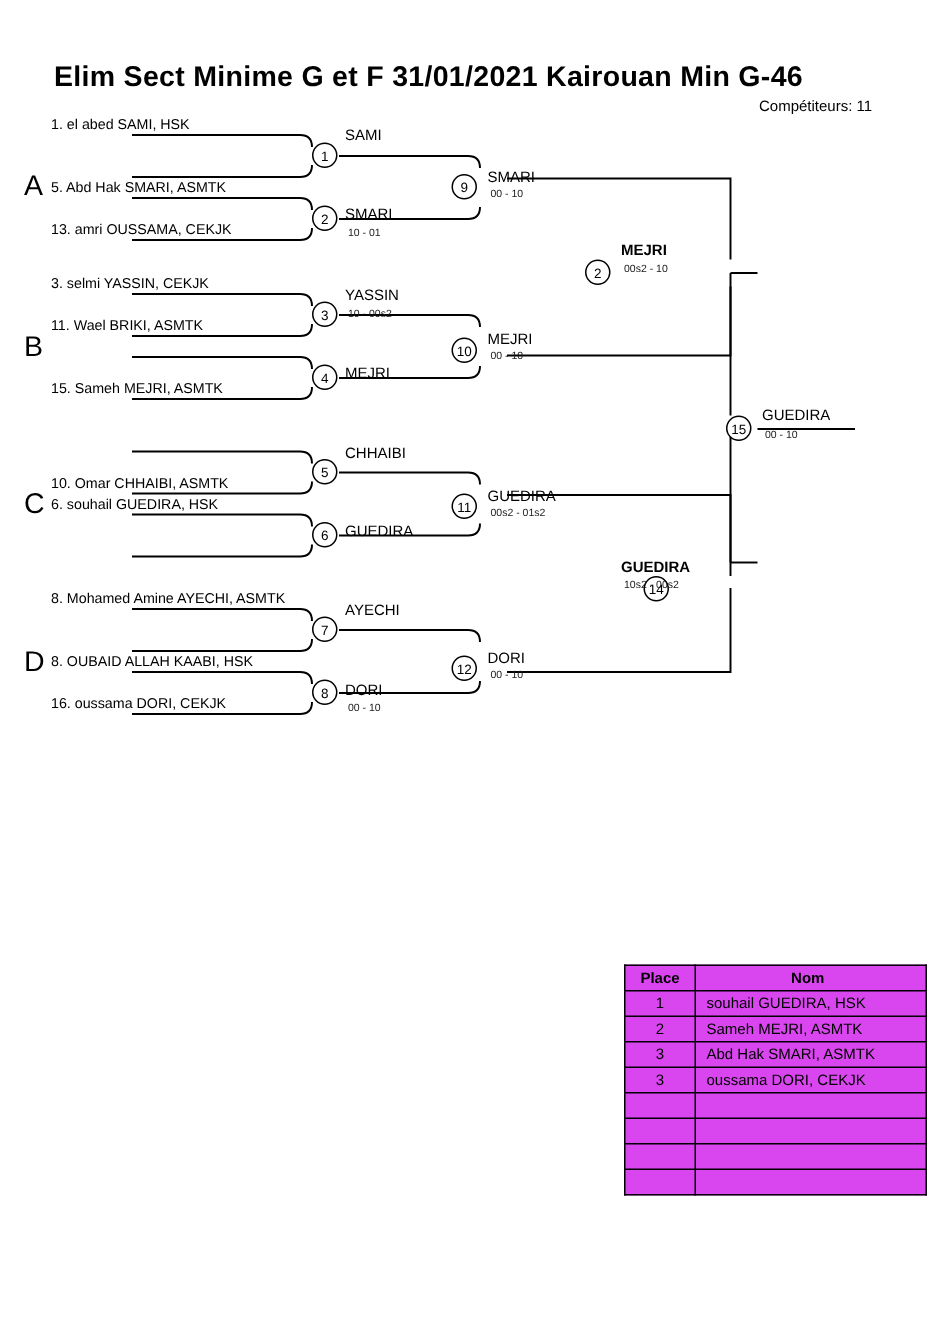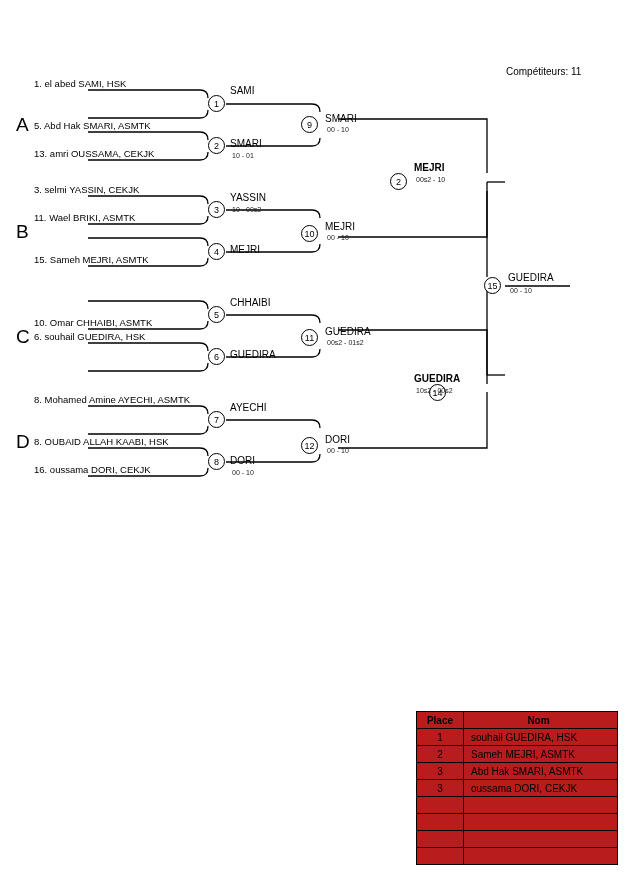--- a/index.html
+++ b/index.html
@@ -88,24 +88,24 @@
   #results-title {
     left: 416px;
     top: 654px;
     width: 188px;
     text-align: center;
     font-size: 11px;
     font-weight: bold;
   }
   #results-table {
     left: 416px;
-    top: 711px;
+    top: 643px;
     border-collapse: collapse;
     border: 1.6px solid #000;
-    background: #b91c1c;
+    background: #d946ef;
   }
   #results-table td, #results-table th {
     border: 1px solid #000;
     font-size: 10px;
     height: 16px;
     padding: 0 4px;
     font-weight: normal;
   }
   #results-table th { font-weight: bold; text-align: center; }
   #results-table .col-place { width: 38px; text-align: center; }
@@ -165,20 +165,21 @@
       <path d="M 505 182 L 487 182"></path>
       <path d="M 505 375 L 487 375"></path>
       <path d="M 487 182 L 487 277"></path>
       <path d="M 487 285 L 487 375"></path>
 
       <path d="M 505 286 L 570 286"></path>
 
     </g>
   </svg>
 
+  <div class="abs" id="tournament-title">Elim Sect Minime G et F  31/01/2021  Kairouan   Min G-46</div>
   <div class="abs" id="competitor-count">Compétiteurs: 11</div>
 
   <div class="abs section-letter" style="left:16px; top:115px;">A</div>
   <div class="abs section-letter" style="left:16px; top:222px;">B</div>
   <div class="abs section-letter" style="left:16px; top:327px;">C</div>
   <div class="abs section-letter" style="left:16px; top:432px;">D</div>
 
   <div class="abs competitor-label" style="left:34px; top:78px;">1. el abed SAMI, HSK</div>
   <div class="abs competitor-label" style="left:34px; top:120px;">5. Abd Hak SMARI, ASMTK</div>
   <div class="abs competitor-label" style="left:34px; top:148px;">13. amri OUSSAMA, CEKJK</div>

